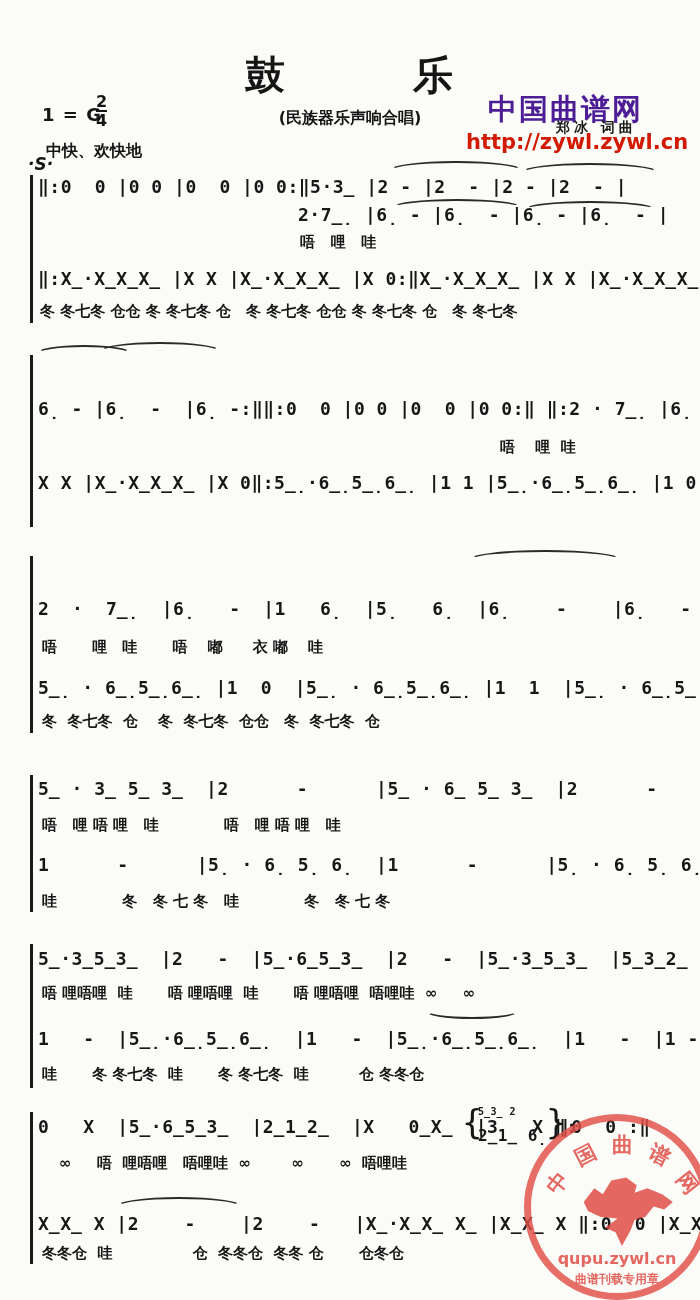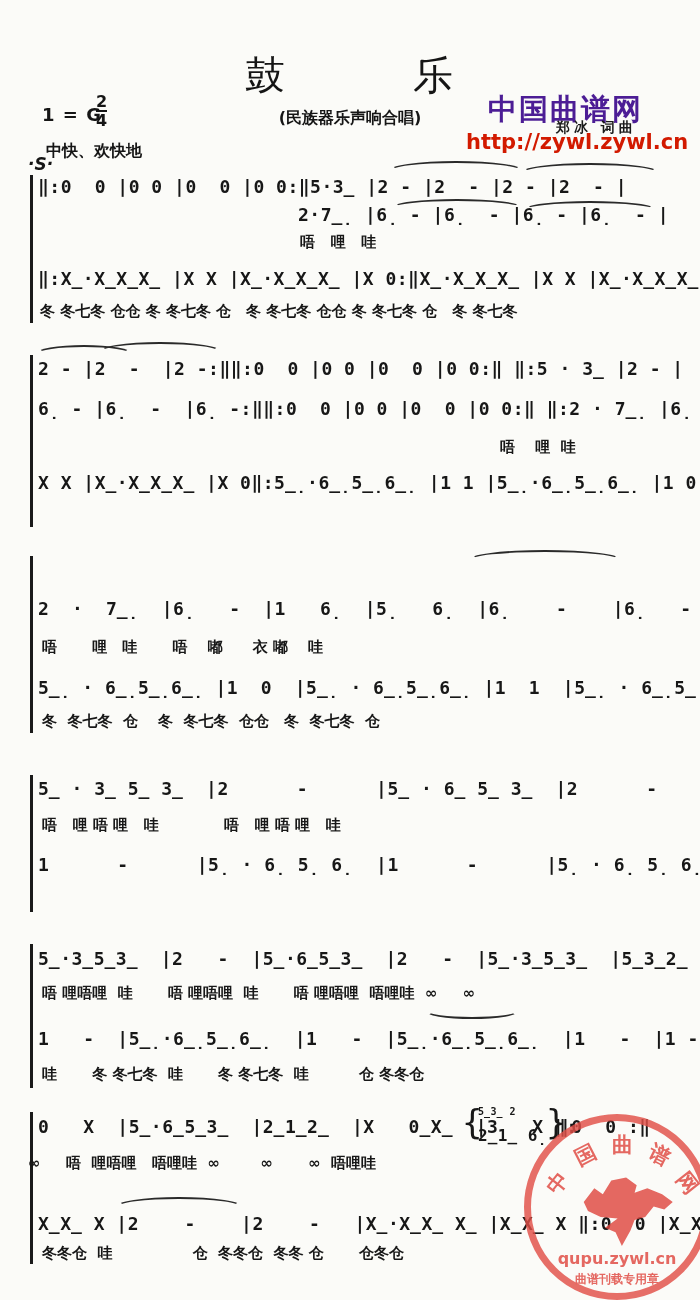--- a/index.html
+++ b/index.html
@@ -6,21 +6,21 @@
   #page{position:relative;width:700px;height:1300px;background:#fbfbf8;overflow:hidden;
         font-family:"DejaVu Sans","Liberation Sans",sans-serif;color:#151515;}
   .row{position:absolute;white-space:pre;font-weight:bold;color:#171717;}
   .notes{font-family:"DejaVu Sans Mono","DejaVu Sans",monospace;font-size:18px;letter-spacing:.5px;}
   .lyr{font-family:"DejaVu Sans","Liberation Sans",sans-serif;font-size:15px;}
   .bracket{position:absolute;width:3px;background:#1a1a1a;left:30px;}
   .arc{position:absolute;border:2px solid transparent;border-top-color:#2a2a2a;border-radius:50%;}
   .arcd{position:absolute;border:2px solid transparent;border-bottom-color:#2a2a2a;border-radius:50%;}
   
   .title{position:absolute;top:48px;left:0;width:700px;text-align:center;
-         font-size:40px;font-weight:normal;letter-spacing:2px;}
+         font-size:40px;font-weight:bold;letter-spacing:2px;}
   .subtitle{position:absolute;top:108px;left:0;width:700px;text-align:center;
             font-size:16px;font-weight:bold;}
   .keysig{position:absolute;top:104px;left:42px;font-size:18px;font-weight:bold;letter-spacing:1px;}
   .frac{position:absolute;top:94px;left:96px;text-align:center;font-weight:bold;font-size:16px;line-height:15px;}
   .frac .bar{border-top:2px solid #151515;margin:1px 0;}
   .tempo{position:absolute;top:141px;left:46px;font-size:16px;font-weight:bold;}
   .segno{position:absolute;top:154px;left:28px;font-size:17px;font-weight:bold;font-style:italic;}
   .sitename{position:absolute;top:90px;left:488px;font-size:29px;font-weight:bold;color:#4c1d95;letter-spacing:2px;}
   .credit{position:absolute;top:119px;left:556px;font-size:14px;font-weight:bold;color:#1a1a1a;letter-spacing:4px;}
   .siteurl{position:absolute;top:130px;left:466px;font-size:21px;font-weight:bold;color:#d21a00;}
@@ -29,21 +29,21 @@
   .s1r4{left:38px;top:268px}.s1r5{left:40px;top:302px}
   .s2r1{left:38px;top:358px}.s2r2{left:38px;top:398px}.s2r3{left:500px;top:438px}
   .s2r4{left:38px;top:472px}.s2r5{left:40px;top:506px}
   .s3r1{left:38px;top:558px}.s3r2{left:38px;top:598px}.s3r3{left:42px;top:638px}
   .s3r4{left:38px;top:677px}.s3r5{left:42px;top:712px}
   .s4r1{left:38px;top:778px}.s4r2{left:42px;top:816px}.s4r3{left:38px;top:854px}.s4r4{left:42px;top:892px}
   .s5r1{left:38px;top:948px}.s5r2{left:42px;top:984px}.s5r3{left:38px;top:1028px}.s5r4{left:42px;top:1065px}
   .s6r1a{left:38px;top:1116px}.s6r1b{left:560px;top:1116px}
   .s6ct{left:478px;top:1106px;font-size:10px}.s6cb{left:478px;top:1126px;font-size:16px}
   .s6bl{left:462px;top:1102px;font-size:34px;font-weight:normal}.s6br{left:546px;top:1102px;font-size:34px;font-weight:normal}
-  .s6r2{left:28px;top:1154px}.s6r3{left:38px;top:1213px}.s6r4{left:42px;top:1244px}
+  .s6r2{left:59px;top:1154px}.s6r3{left:38px;top:1213px}.s6r4{left:42px;top:1244px}
   
   .b1{top:175px;height:148px}.b2{top:355px;height:172px}.b3{top:556px;height:177px}
   .b4{top:775px;height:137px}.b5{top:944px;height:144px}.b6{top:1112px;height:152px}
   
   .a1{left:388px;top:161px;width:132px;height:16px}
   .a2{left:520px;top:163px;width:136px;height:16px}
   .a3{left:392px;top:199px;width:126px;height:13px}
   .a4{left:524px;top:201px;width:128px;height:13px}
   .a5{left:36px;top:345px;width:92px;height:13px}
   .a6{left:98px;top:342px;width:120px;height:16px}
@@ -101,33 +101,33 @@
   <div class="arc a7"></div>
   <div class="arc a8"></div>
   <div class="arcd a9"></div>
 
   <div class="row notes s1r1">‖:0  0 |0 0 |0  0 |0 0:‖5·3̲ |2 - |2  - |2 - |2  - |</div>
   <div class="row notes s1r2">2·7̲̣ |6̣ - |6̣  - |6̣ - |6̣  - |</div>
   <div class="row lyr s1r3">唔   哩   哇</div>
   <div class="row notes s1r4">‖:X̲·X̲X̲X̲ |X X |X̲·X̲X̲X̲ |X 0:‖X̲·X̲X̲X̲ |X X |X̲·X̲X̲X̲ |X 0 |X̲·X̲X̲X̲ |</div>
   <div class="row lyr s1r5">冬 冬七冬 仓仓 冬 冬七冬 仓　冬 冬七冬 仓仓 冬 冬七冬 仓　冬 冬七冬</div>
 
-  <div class="row notes s2r1">2 - |2  -  |2 -:‖‖:0  0 |0 0 |0  0 |0 0:‖ ‖:5 · 3̲ |2 - |</div>
   <div class="row notes s2r2">6̣ - |6̣  -  |6̣ -:‖‖:0  0 |0 0 |0  0 |0 0:‖ ‖:2 · 7̲̣ |6̣ - |</div>
   <div class="row lyr s2r3">唔　 哩  哇</div>
   <div class="row notes s2r4">X X |X̲·X̲X̲X̲ |X 0‖:5̲̣·6̲̣5̲̣6̲̣ |1 1 |5̲̣·6̲̣5̲̣6̲̣ |1 0:‖ ‖:5̲̣·6̲̣5̲̣6̲̣ |1 1 |</div>
 
   <div class="row notes s3r2">2  ·  7̲̣  |6̣   -  |1   6̣  |5̣   6̣  |6̣    -    |6̣   - :‖</div>
   <div class="row lyr s3r3">唔　 　哩　哇　　 唔　 嘟　　衣 嘟　 哇</div>
   <div class="row notes s3r4">5̲̣ · 6̲̣5̲̣6̲̣ |1  0  |5̲̣ · 6̲̣5̲̣6̲̣ |1  1  |5̲̣ · 6̲̣5̲̣6̲̣ |1  0 :‖</div>
   <div class="row lyr s3r5">冬  冬七冬  仓　 冬  冬七冬  仓仓　冬  冬七冬  仓</div>
 
   <div class="row notes s4r1">5̲ · 3̲ 5̲ 3̲  |2      -      |5̲ · 6̲ 5̲ 3̲  |2      -      |</div>
   <div class="row lyr s4r2">唔   哩 唔 哩   哇　　　　 唔   哩 唔 哩   哇</div>
   <div class="row notes s4r3">1      -      |5̣ · 6̣ 5̣ 6̣  |1      -      |5̣ · 6̣ 5̣ 6̣  |</div>
+  <div class="row lyr s4r4">哇　　　　 冬   冬 七 冬   哇　　　　 冬   冬 七 冬</div>
 
   <div class="row notes s5r1">5̲·3̲5̲3̲  |2   -  |5̲·6̲5̲3̲  |2   -  |5̲·3̲5̲3̲  |5̲3̲2̲  |X    0̲X̲  |</div>
   <div class="row lyr s5r2">唔 哩唔哩  哇　　 唔 哩唔哩  哇　　 唔 哩唔哩  唔哩哇  ∞　  ∞</div>
   <div class="row notes s5r3">1   -  |5̲̣·6̲̣5̲̣6̲̣  |1   -  |5̲̣·6̲̣5̲̣6̲̣  |1   -  |1 -  |X̲·X̲X̲X̲  |</div>
   <div class="row lyr s5r4">哇　　 冬 冬七冬  哇　　 冬 冬七冬  哇　　　 仓 冬冬仓</div>
 
   <div class="row notes s6r1a">0   X  |5̲·6̲5̲3̲  |2̲1̲2̲  |X   0̲X̲  |3   X ‖:</div>
   <div class="row notes s6bl">{</div>
   <div class="row notes s6ct">5̲3̲ 2</div>
   <div class="row notes s6cb">2̲1̲ 6̣</div>

